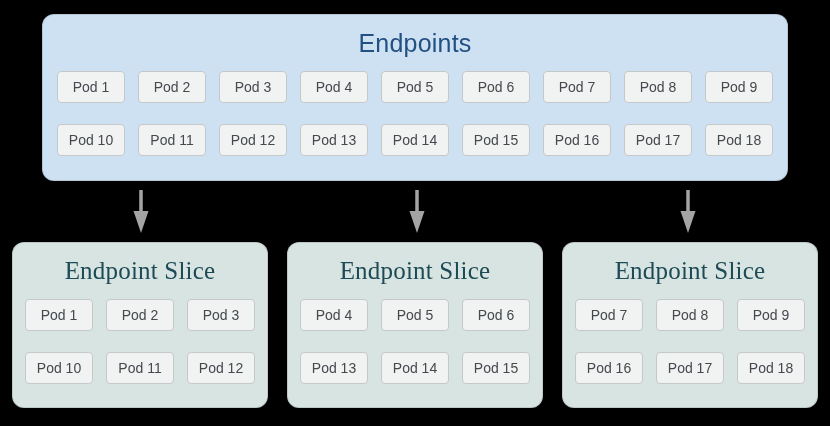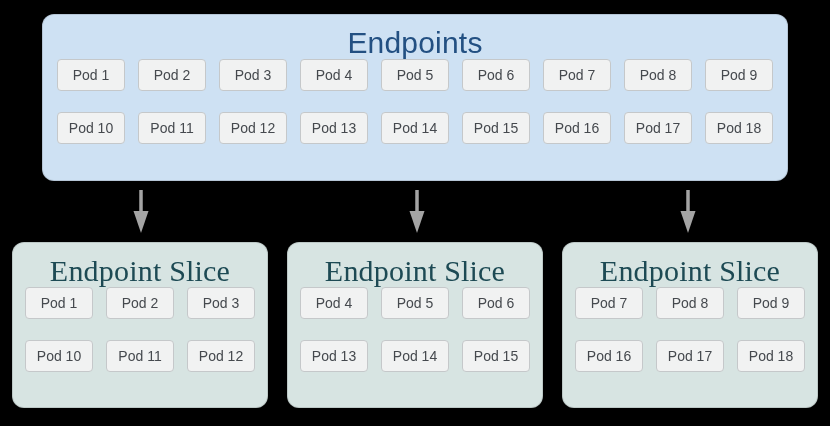--- a/index.html
+++ b/index.html
@@ -38,31 +38,31 @@
   .slice-box.s1 { left: 287px; }
   .slice-box.s2 { left: 562px; }
 
   .box-title {
     position: absolute;
     top: 13px;
     left: 0;
     width: 100%;
     margin: 0;
     text-align: center;
-    font-size: 30px;
+    font-size: 25px;
     line-height: 30px;
     font-weight: 500;
     letter-spacing: 0.2px;
   }
   .endpoints-box .box-title { color: var(--endpoints-title, #235082); }
   .slice-box .box-title { color: var(--slice-title, #1D4A54); font-family: Liberation Serif, serif; }
 
   .pod-grid {
     position: absolute;
-    top: 44px;
+    top: 56px;
     left: 50%;
     transform: translateX(-50%);
     display: flex;
     flex-wrap: wrap;
     column-gap: 13px;
     row-gap: 21px;
     justify-content: space-between;
   }
   .pod-grid.cols-9 { width: 716px; }
   .pod-grid.cols-3 { width: 230px; }

